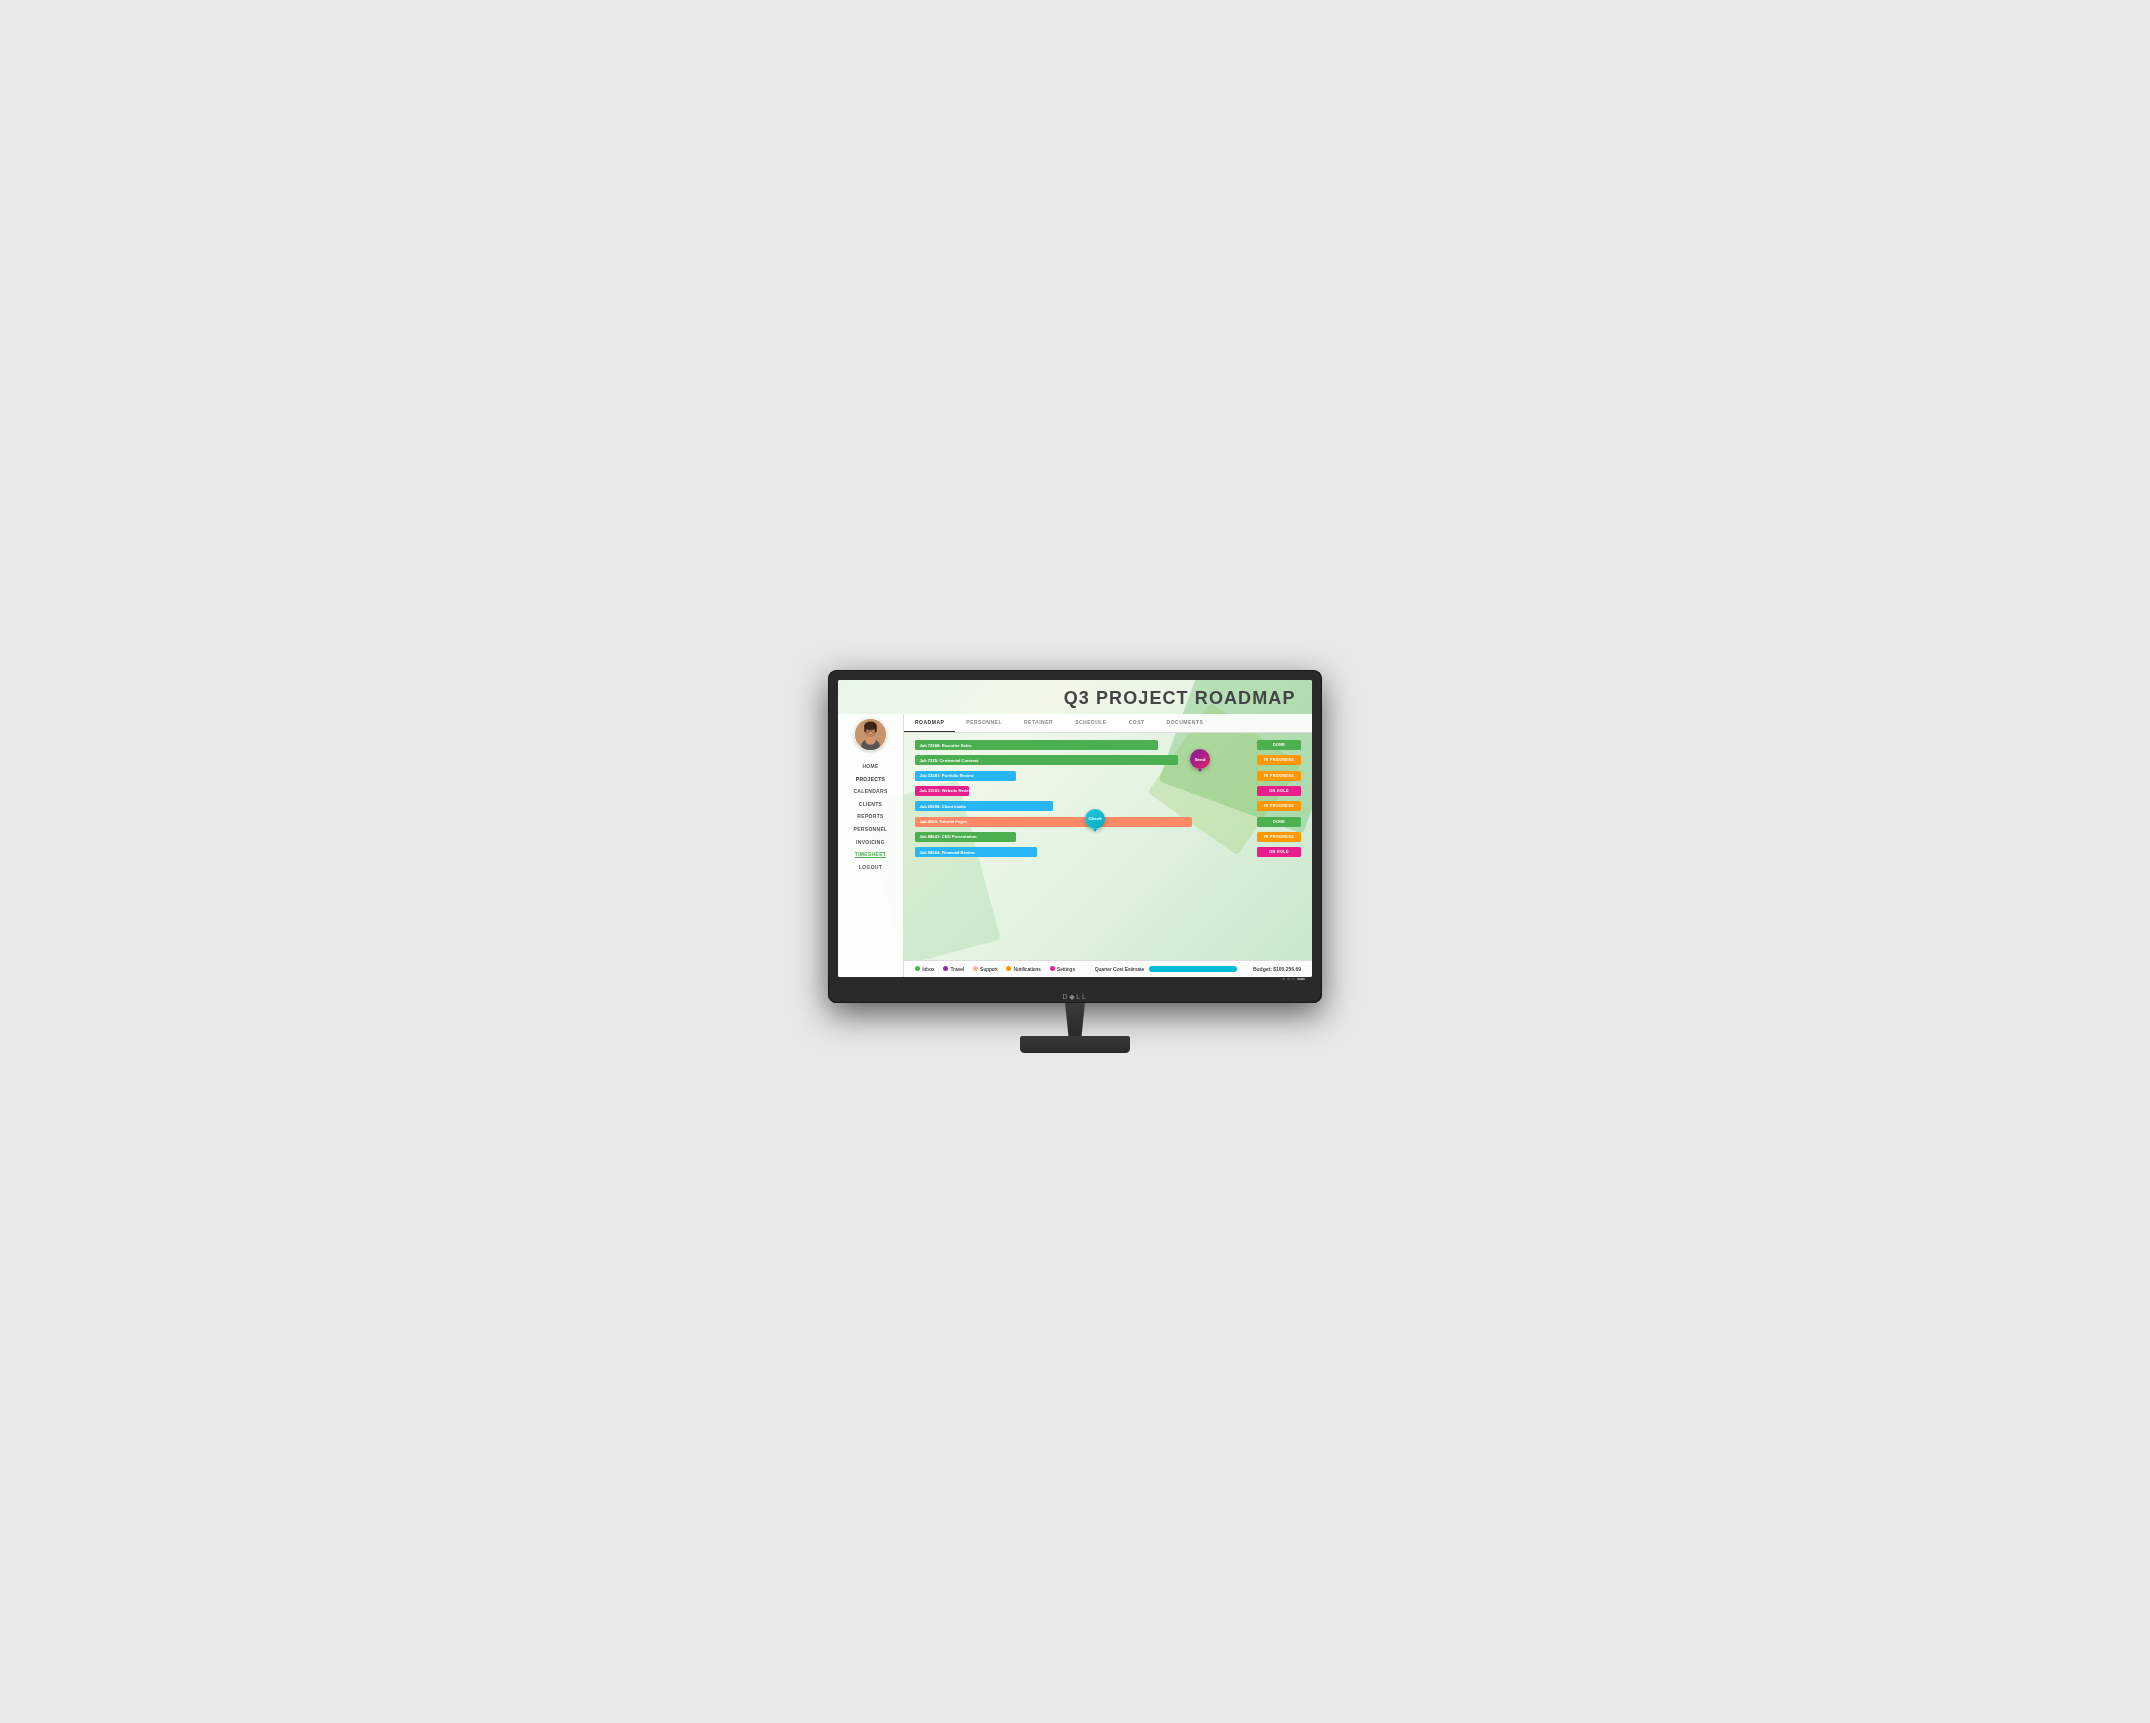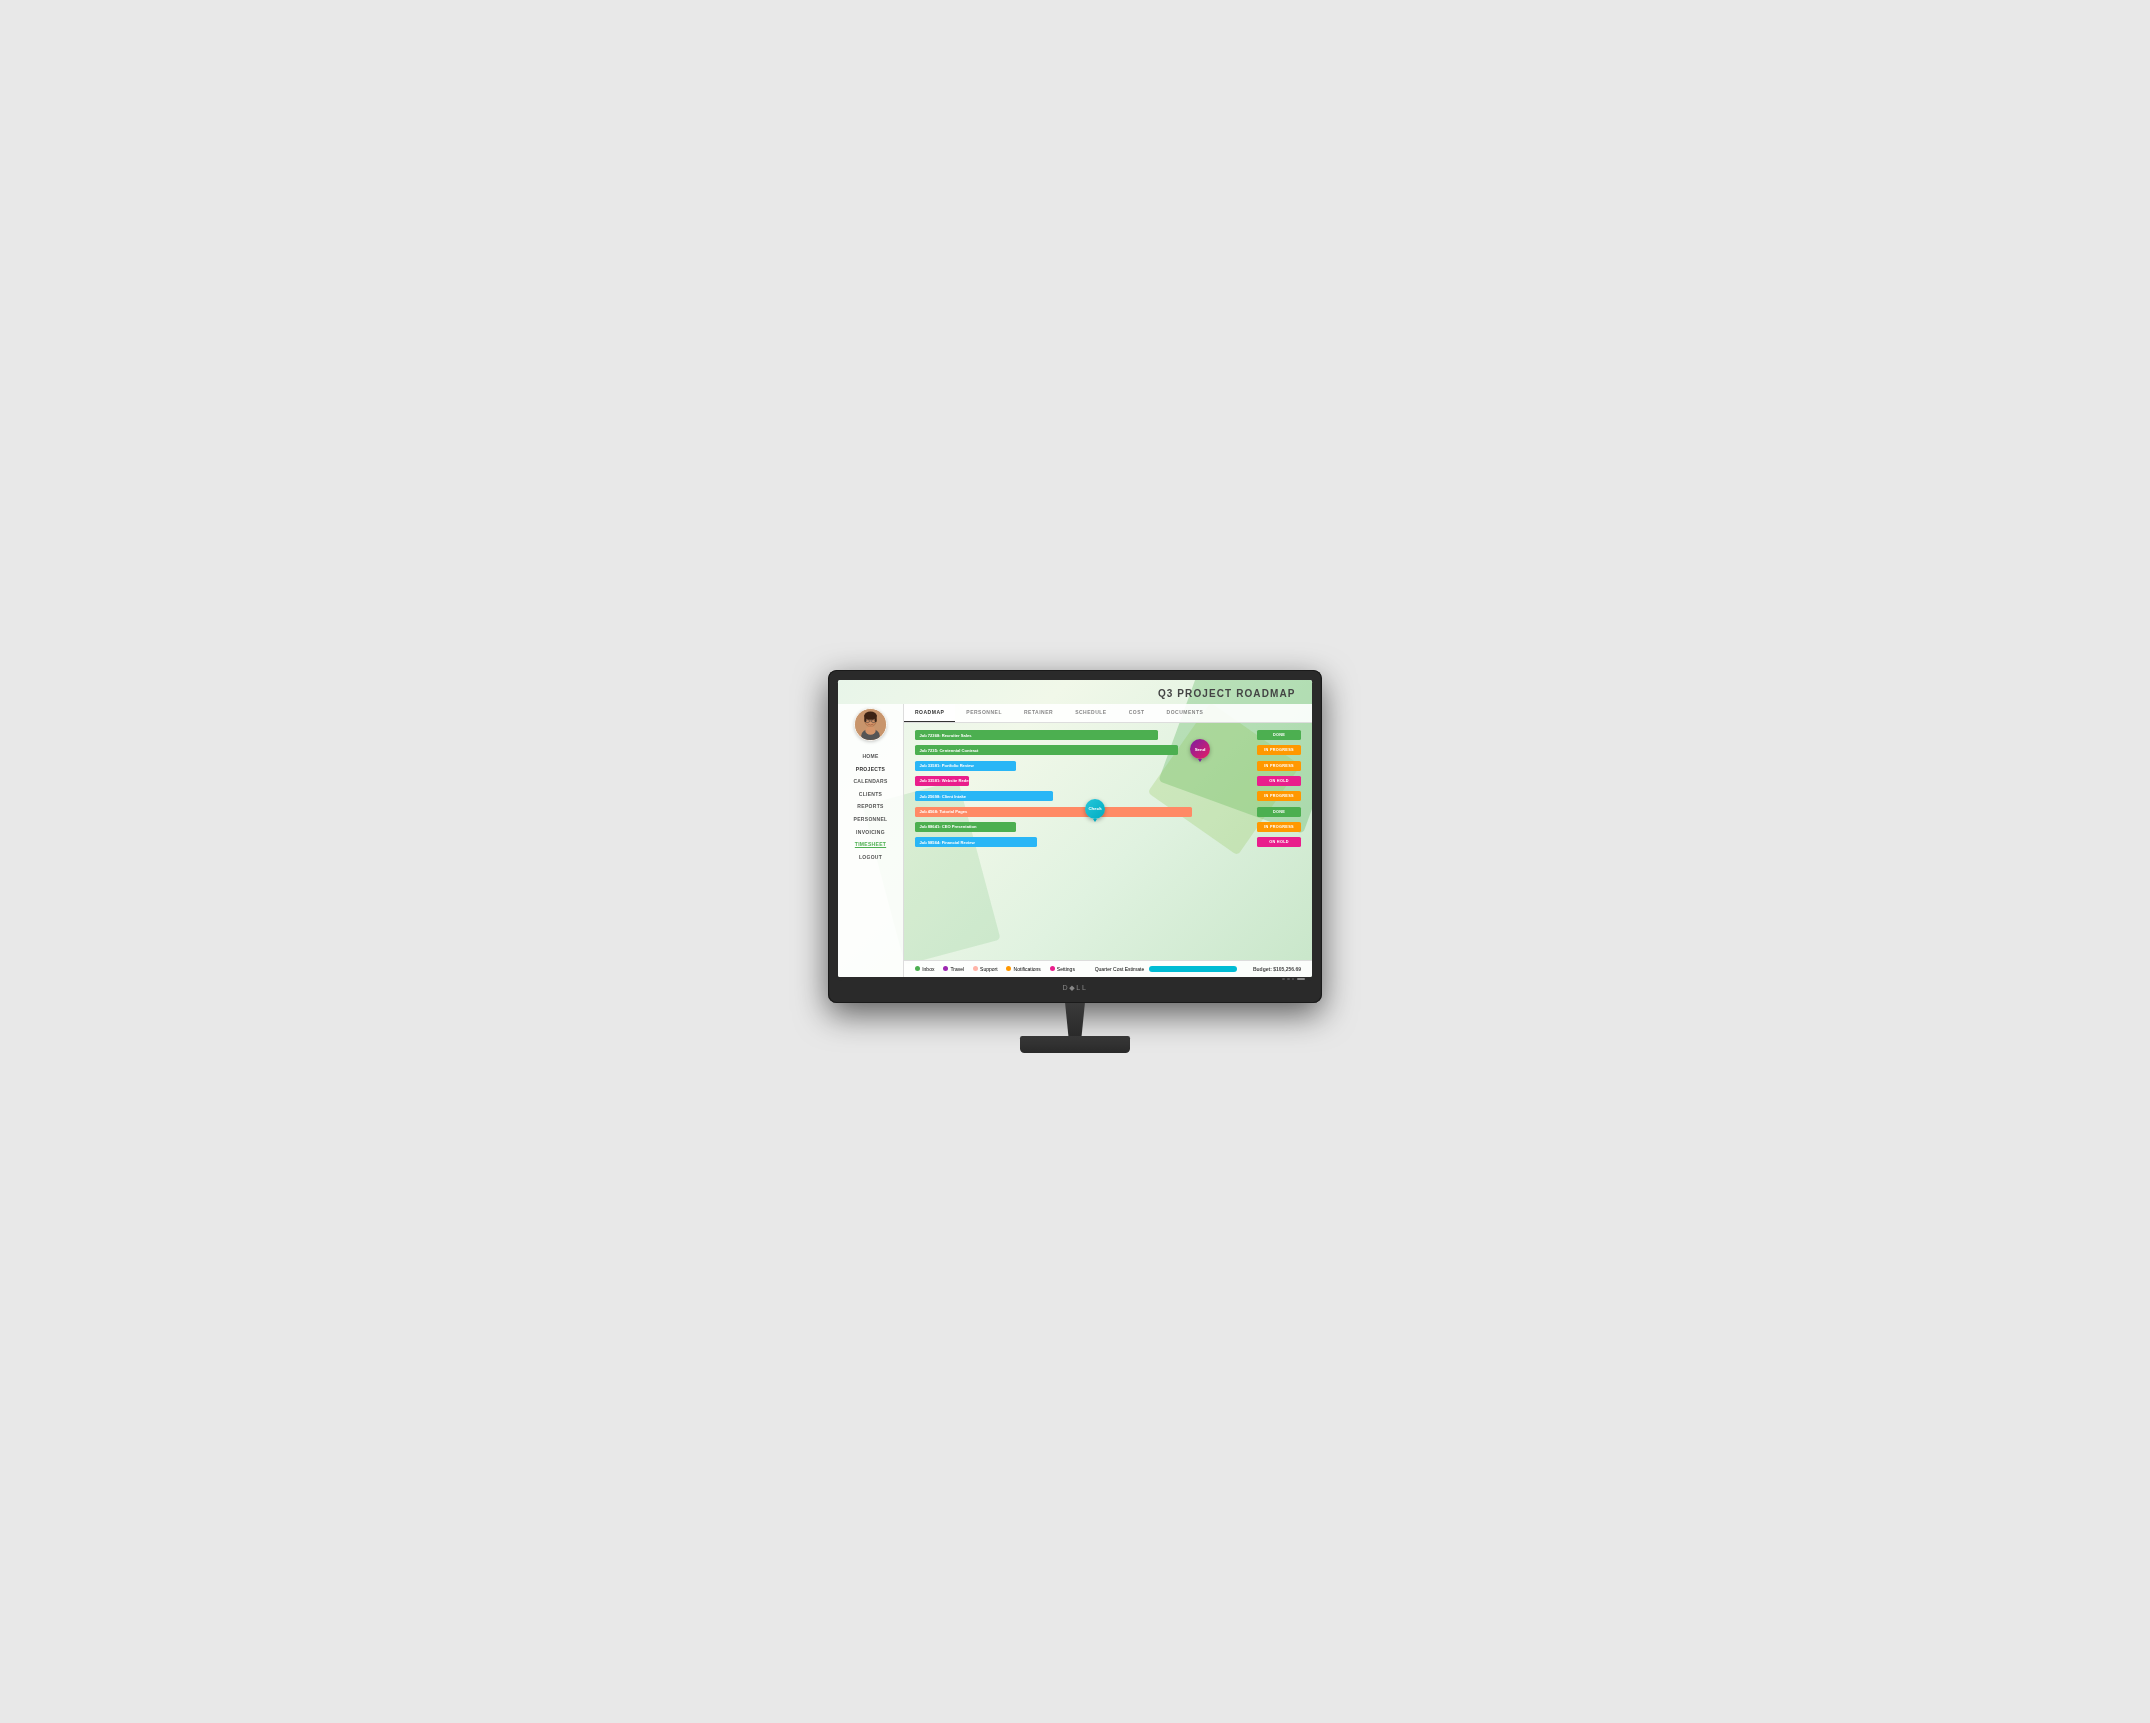--- a/index.html
+++ b/index.html
@@ -80,21 +80,21 @@
       flex-direction: column;
     }
 
     
     .title-area {
       text-align: right;
       padding: 7.7px 16.5px 4.4px 16.5px;
       background: transparent;
     }
     .main-title {
-      font-size: 10px;
+      font-size: 18px;
       font-weight: 900;
       color: #444;
       letter-spacing: 1.1px;
     }
 
     
     .main-layout {
       display: flex;
       flex: 1;
       overflow: hidden;
@@ -333,21 +333,21 @@
 
     .budget-text {
       margin-left: auto;
       font-size: 5px;
       font-weight: 600;
       color: #444;
     }
 
     .dell-brand {
       position: absolute;
-      bottom: 11px;
+      bottom: 2px;
       left: 50%;
       transform: translateX(-50%);
       color: #888;
       font-size: 7.1px;
       font-weight: 400;
       letter-spacing: 1.6px;
     }
 
     
     .monitor-stand {

